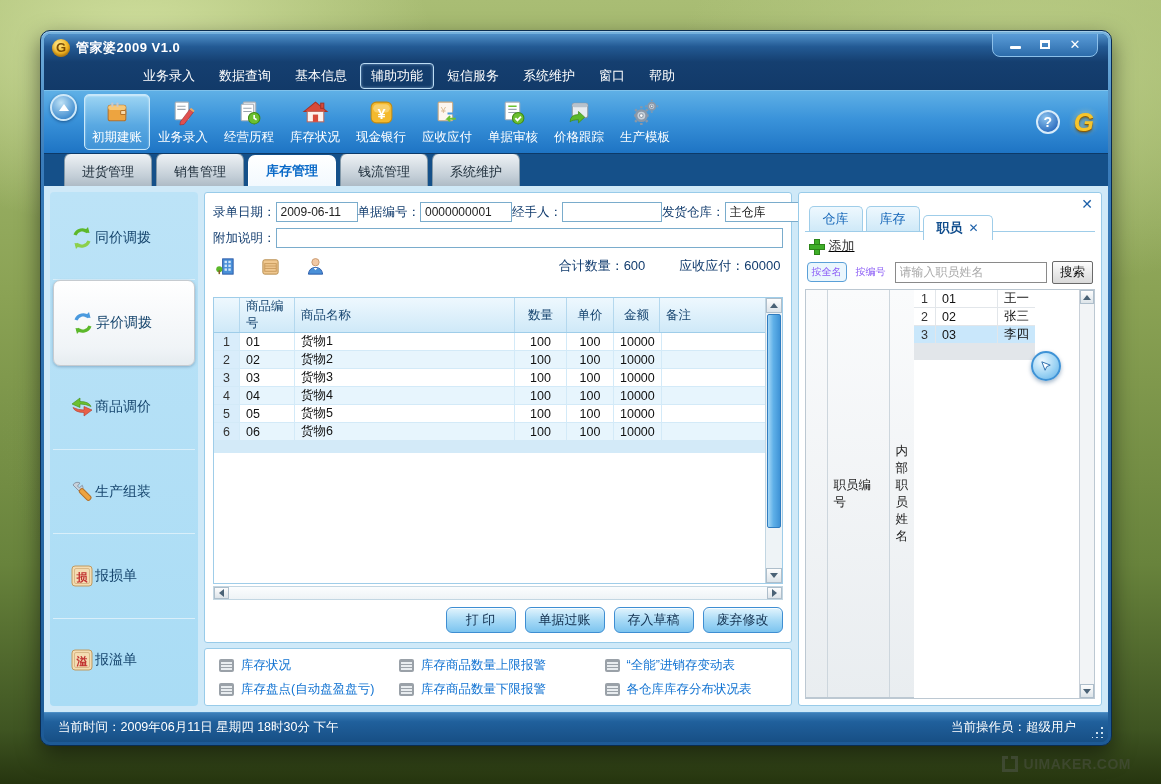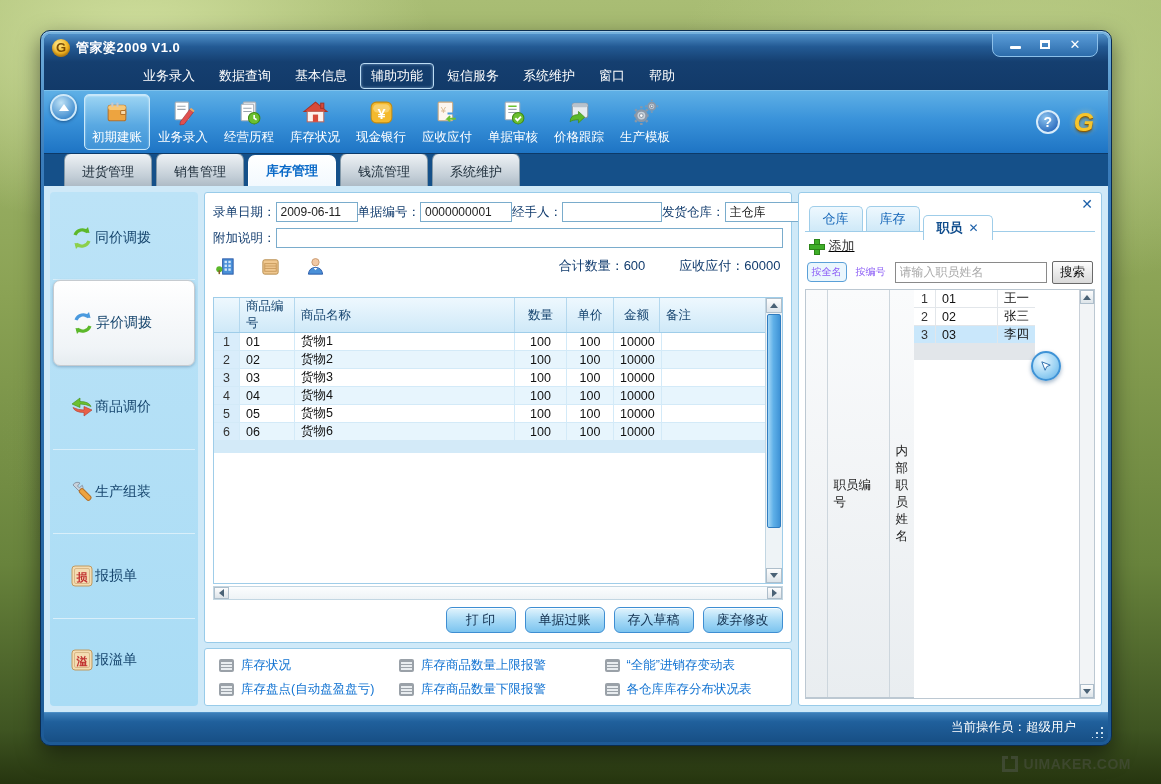--- a/index.html
+++ b/index.html
@@ -827,20 +827,21 @@
               </div>
             <div class="sb-btn">
                 <div class="tri down"></div>
               </div>
           </div>
         </div>
       </div>
     </div>
 
     <div class="statusbar">
+      <span>当前时间：2009年06月11日 星期四 18时30分 下午</span>
       <span class="status-right">当前操作员：超级用户</span>
       <div class="grip"></div>
     </div>
 
   </div>
 </div>
 
 <div class="watermark">
   <span class="wm-icon"></span>
   <span>UIMAKER.COM</span>

